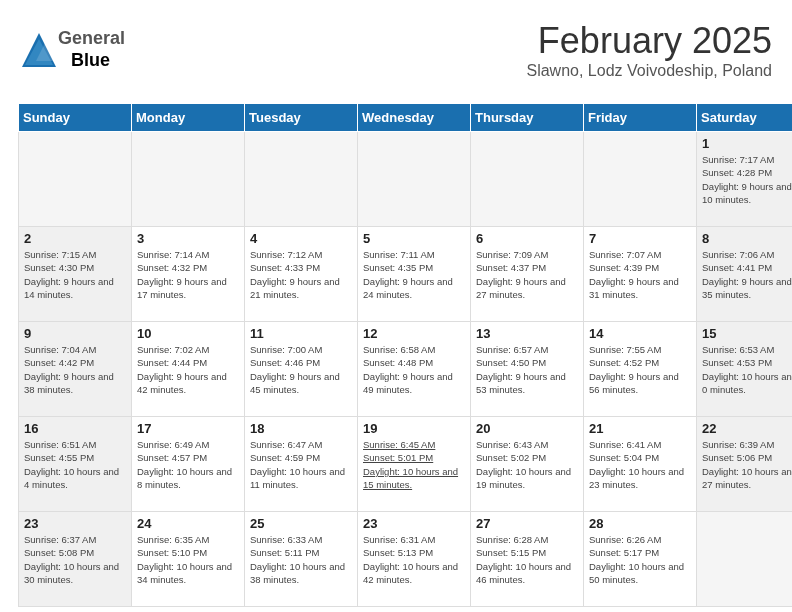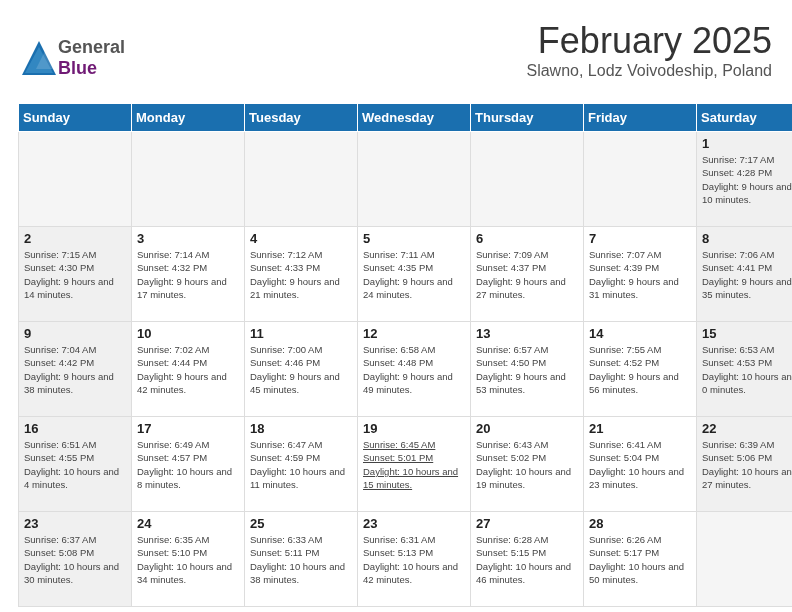--- a/index.html
+++ b/index.html
@@ -1,23 +1,23 @@
 <!DOCTYPE html>
 <html><head>
   <meta charset="utf-8">
   <style>
     * { box-sizing: border-box; margin: 0; padding: 0; }
     body { font-family: Arial, sans-serif; background: #fff; width: 792px; min-height: 612px; }
     
-    .header { padding: 20px 20px 5px 20px; display: flex; justify-content: space-between; align-items: flex-end; }
+    .header { padding: 20px 20px 5px 20px; display: flex; justify-content: space-between; align-items: center; }
     
     .logo { display: flex; align-items: center; }
     .logo-text { font-size: 18px; font-weight: bold; line-height: 1.2; }
     .logo-general { color: #555; }
-    .logo-blue { color: #701a75; }
+    .logo-blue { color: #000000; margin-left: 13px; }
     
     .title-block { text-align: right; }
     .month-title { font-size: 36px; color: #333; font-weight: normal; }
     .subtitle { font-size: 16px; color: #555; }
     
     .calendar { width: 100%; border-collapse: collapse; margin: 18px; }
     
     .calendar th {
       background: #1a6faf;
       color: white;

